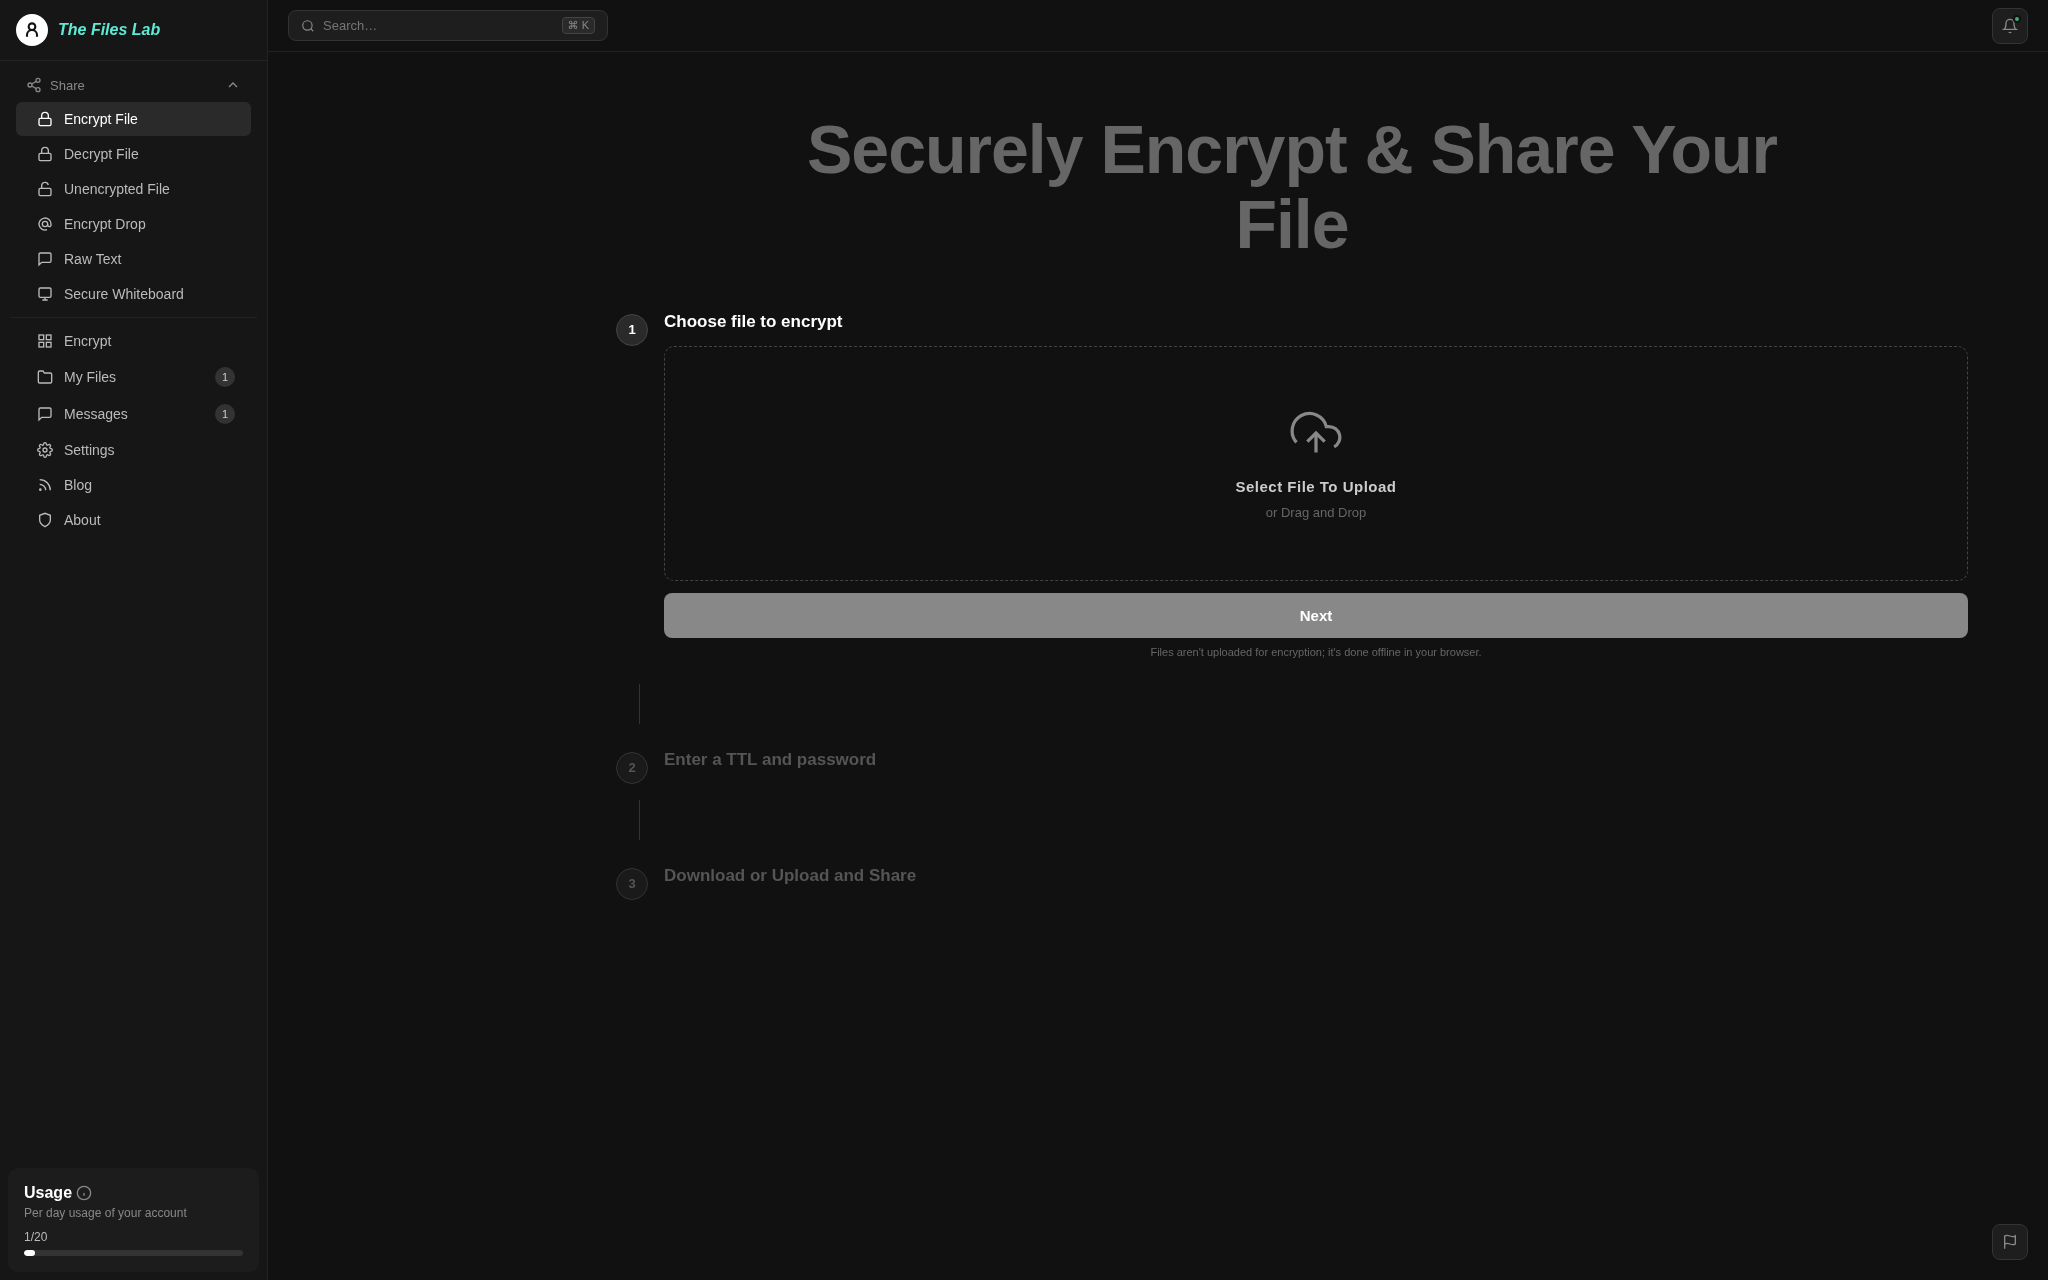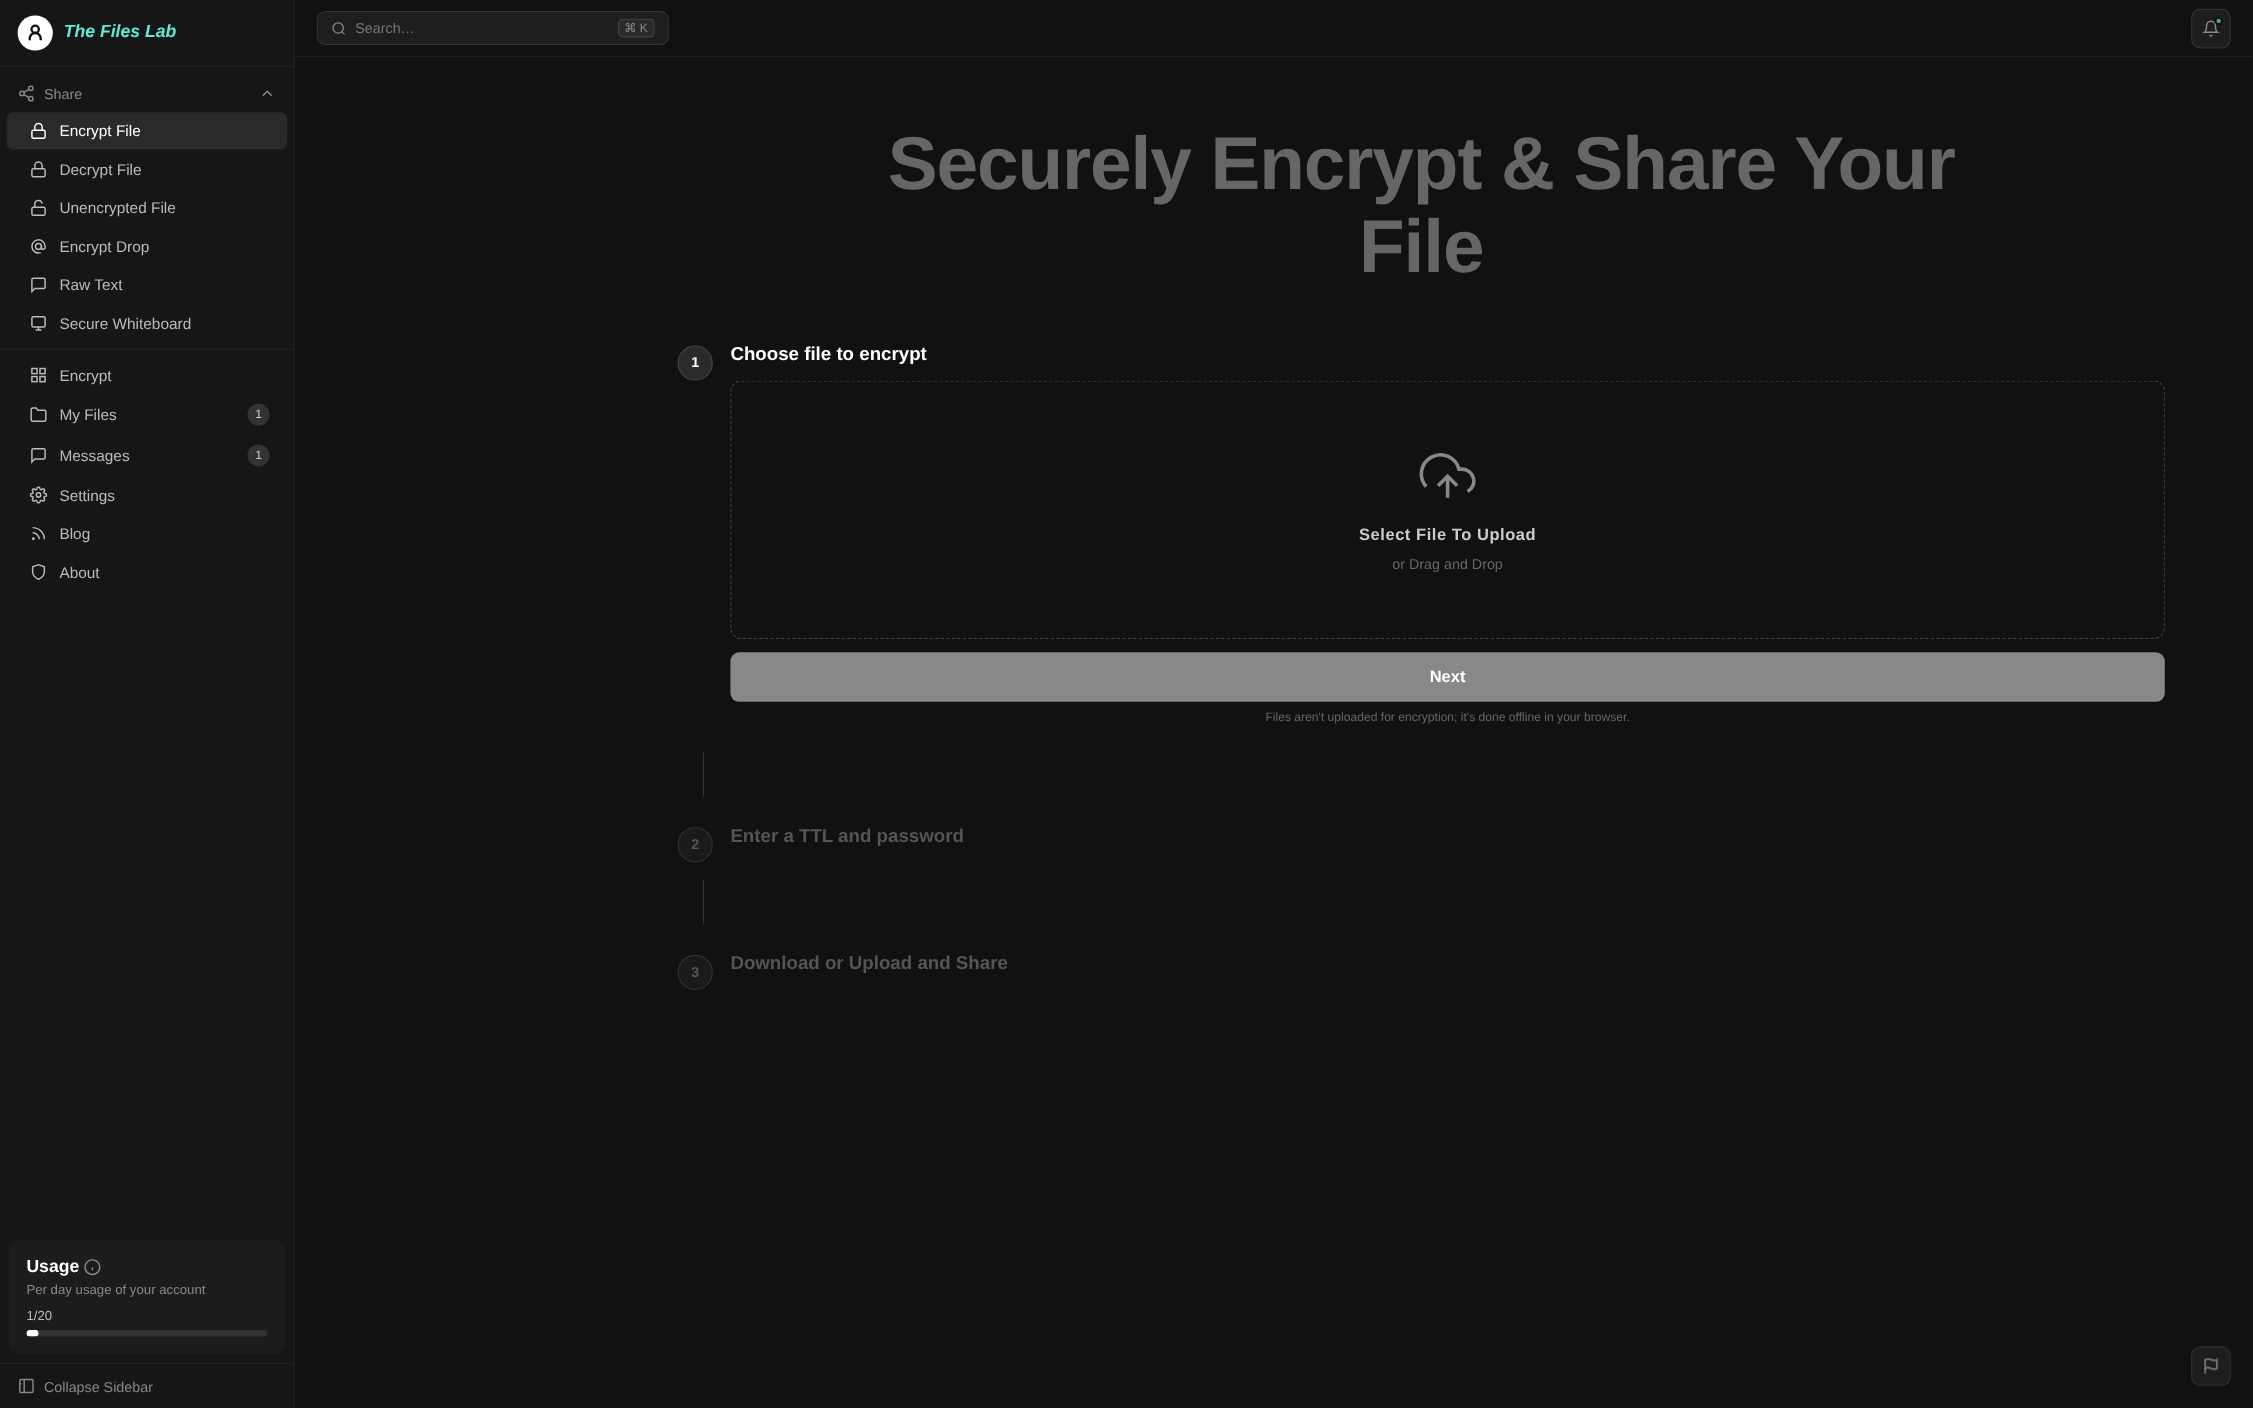--- a/index.html
+++ b/index.html
@@ -47,21 +47,21 @@
 
     #app-title {
       font-size: 16px;
       font-weight: 700;
       color: #5eead4;
       font-style: italic;
     }
 
     #nav {
       flex: 1;
-      padding: 8px 0;
+      padding: 8px 10px;
     }
 
     .nav-section-header {
       display: flex;
       align-items: center;
       justify-content: space-between;
       padding: 8px 16px;
       color: #888;
       font-size: 13px;
       cursor: pointer;
@@ -537,28 +537,20 @@
         <line x1="12" y1="8" x2="12.01" y2="8"></line>
       </svg>
     </div>
     <div id="usage-subtitle">Per day usage of your account</div>
     <div id="usage-count">1/20</div>
     <div id="usage-bar-bg">
       <div id="usage-bar-fill" style="width: 5%;"></div>
     </div>
   </div>
 
-  <div id="collapse-sidebar">
-    <svg width="16" height="16" viewBox="0 0 24 24" fill="none" stroke="currentColor" stroke-width="2">
-      <rect x="3" y="3" width="18" height="18" rx="2"></rect>
-      <line x1="9" y1="3" x2="9" y2="21"></line>
-      <polyline points="5 9 3 9"></polyline>
-    </svg>
-    <span>Collapse Sidebar</span>
-  </div>
 </div>
 
 <div id="header">
   <div id="search-bar">
     <svg width="14" height="14" viewBox="0 0 24 24" fill="none" stroke="#888" stroke-width="2">
       <circle cx="11" cy="11" r="8"></circle>
         <line x1="21" y1="21" x2="16.65" y2="16.65"></line>
     </svg>
     <input id="search-input" type="text" placeholder="Search…" style="">
     <span id="search-shortcut">⌘ K</span>

